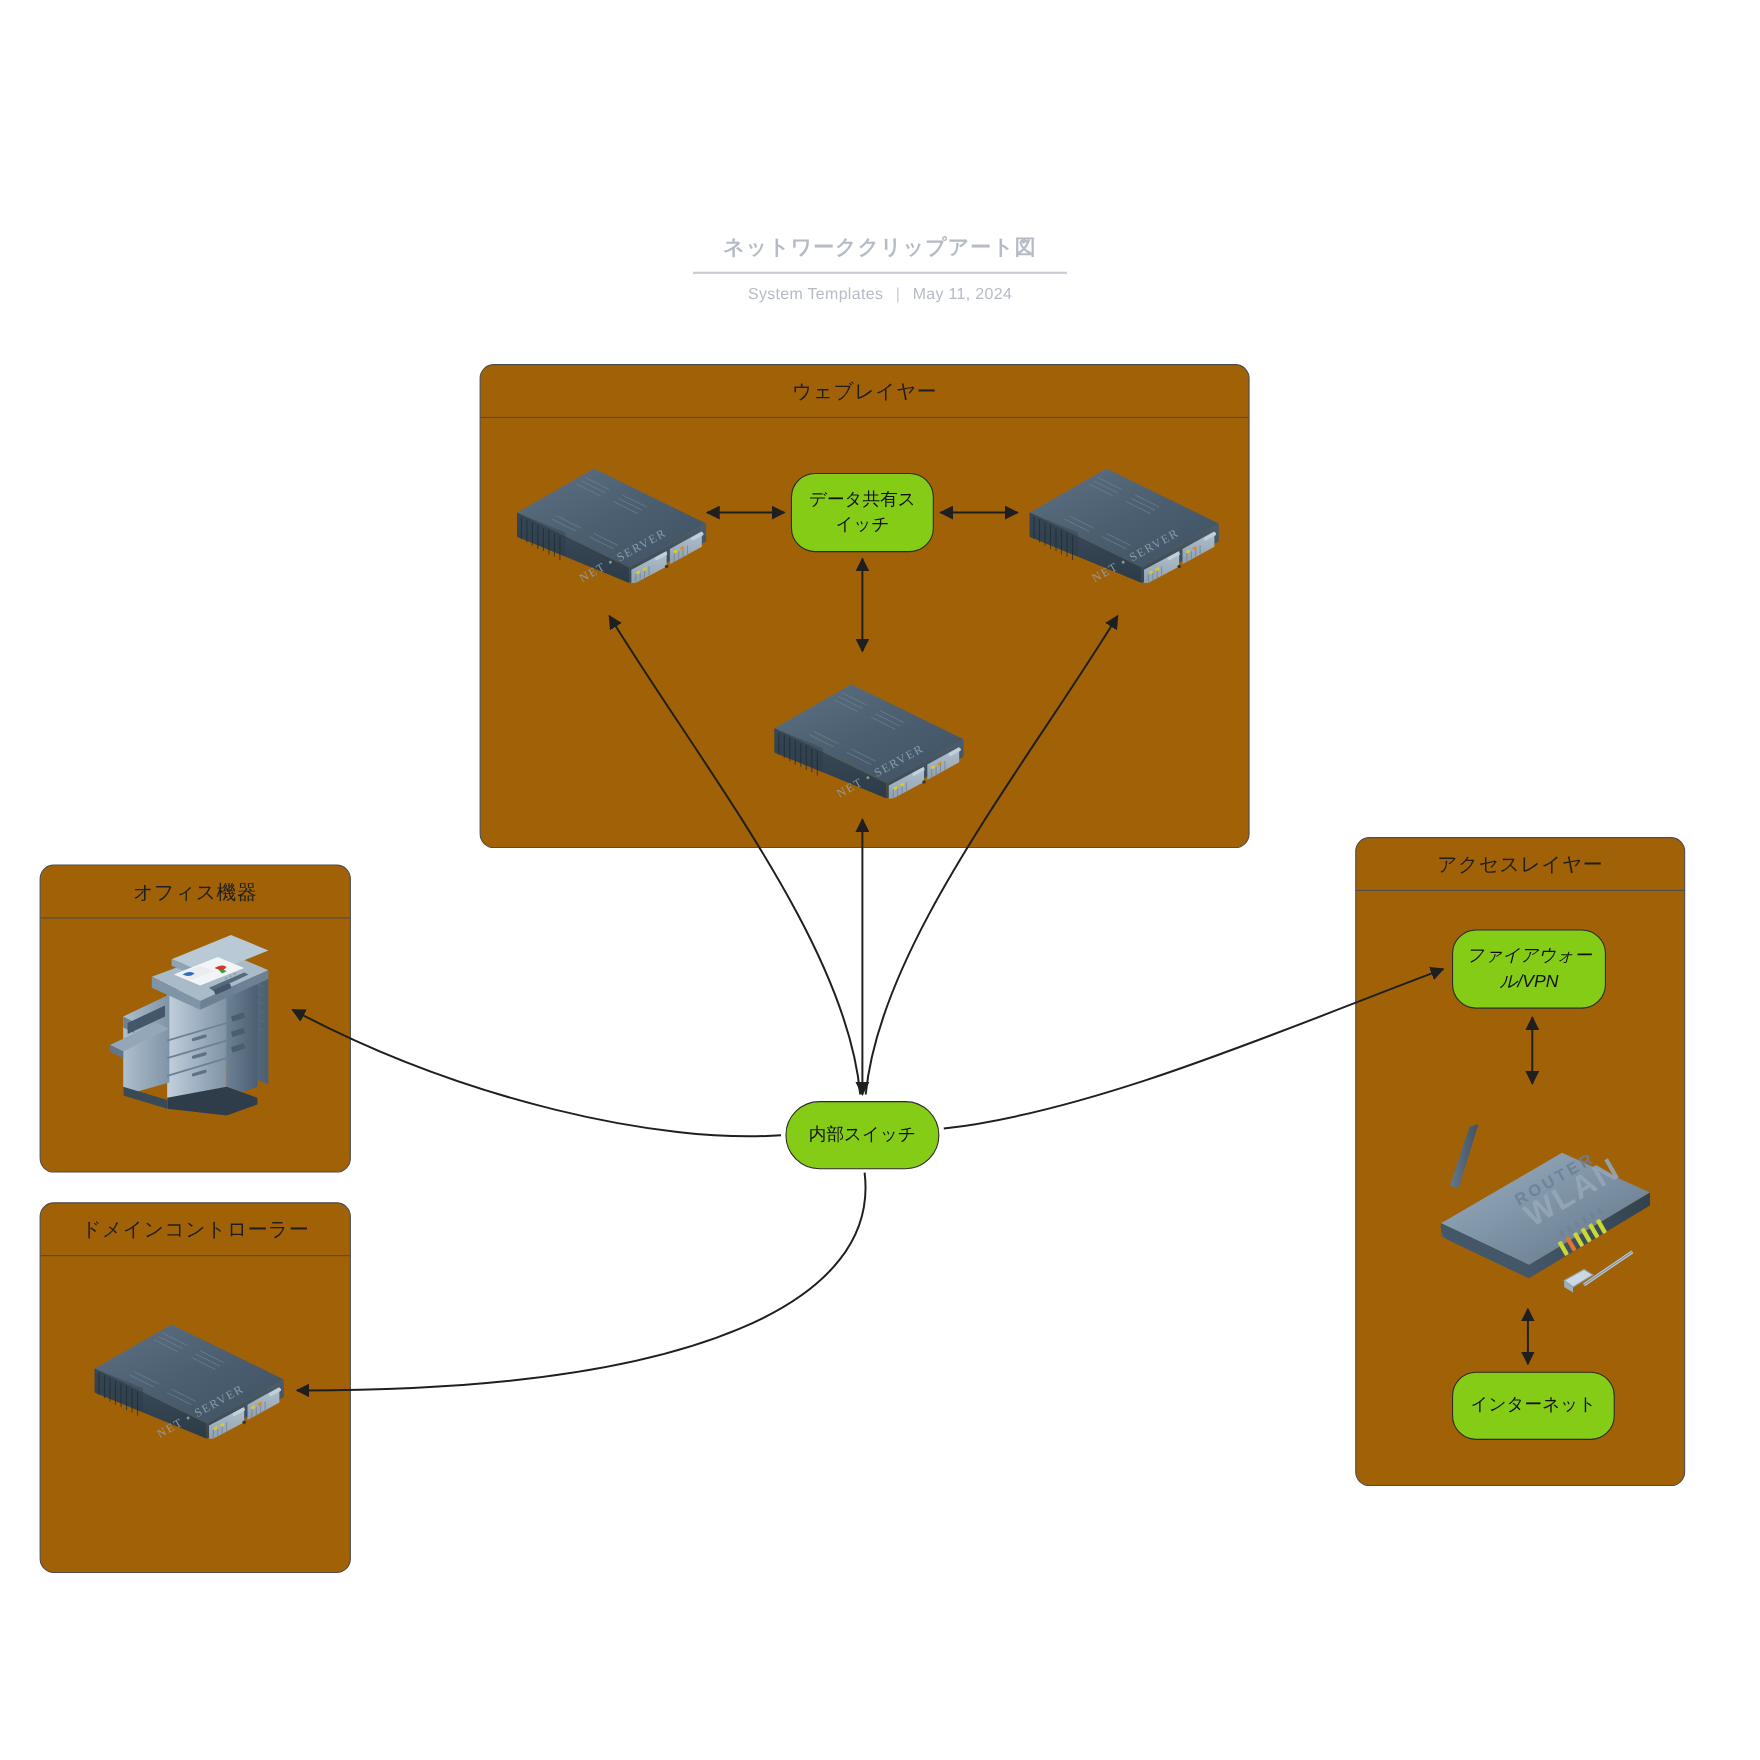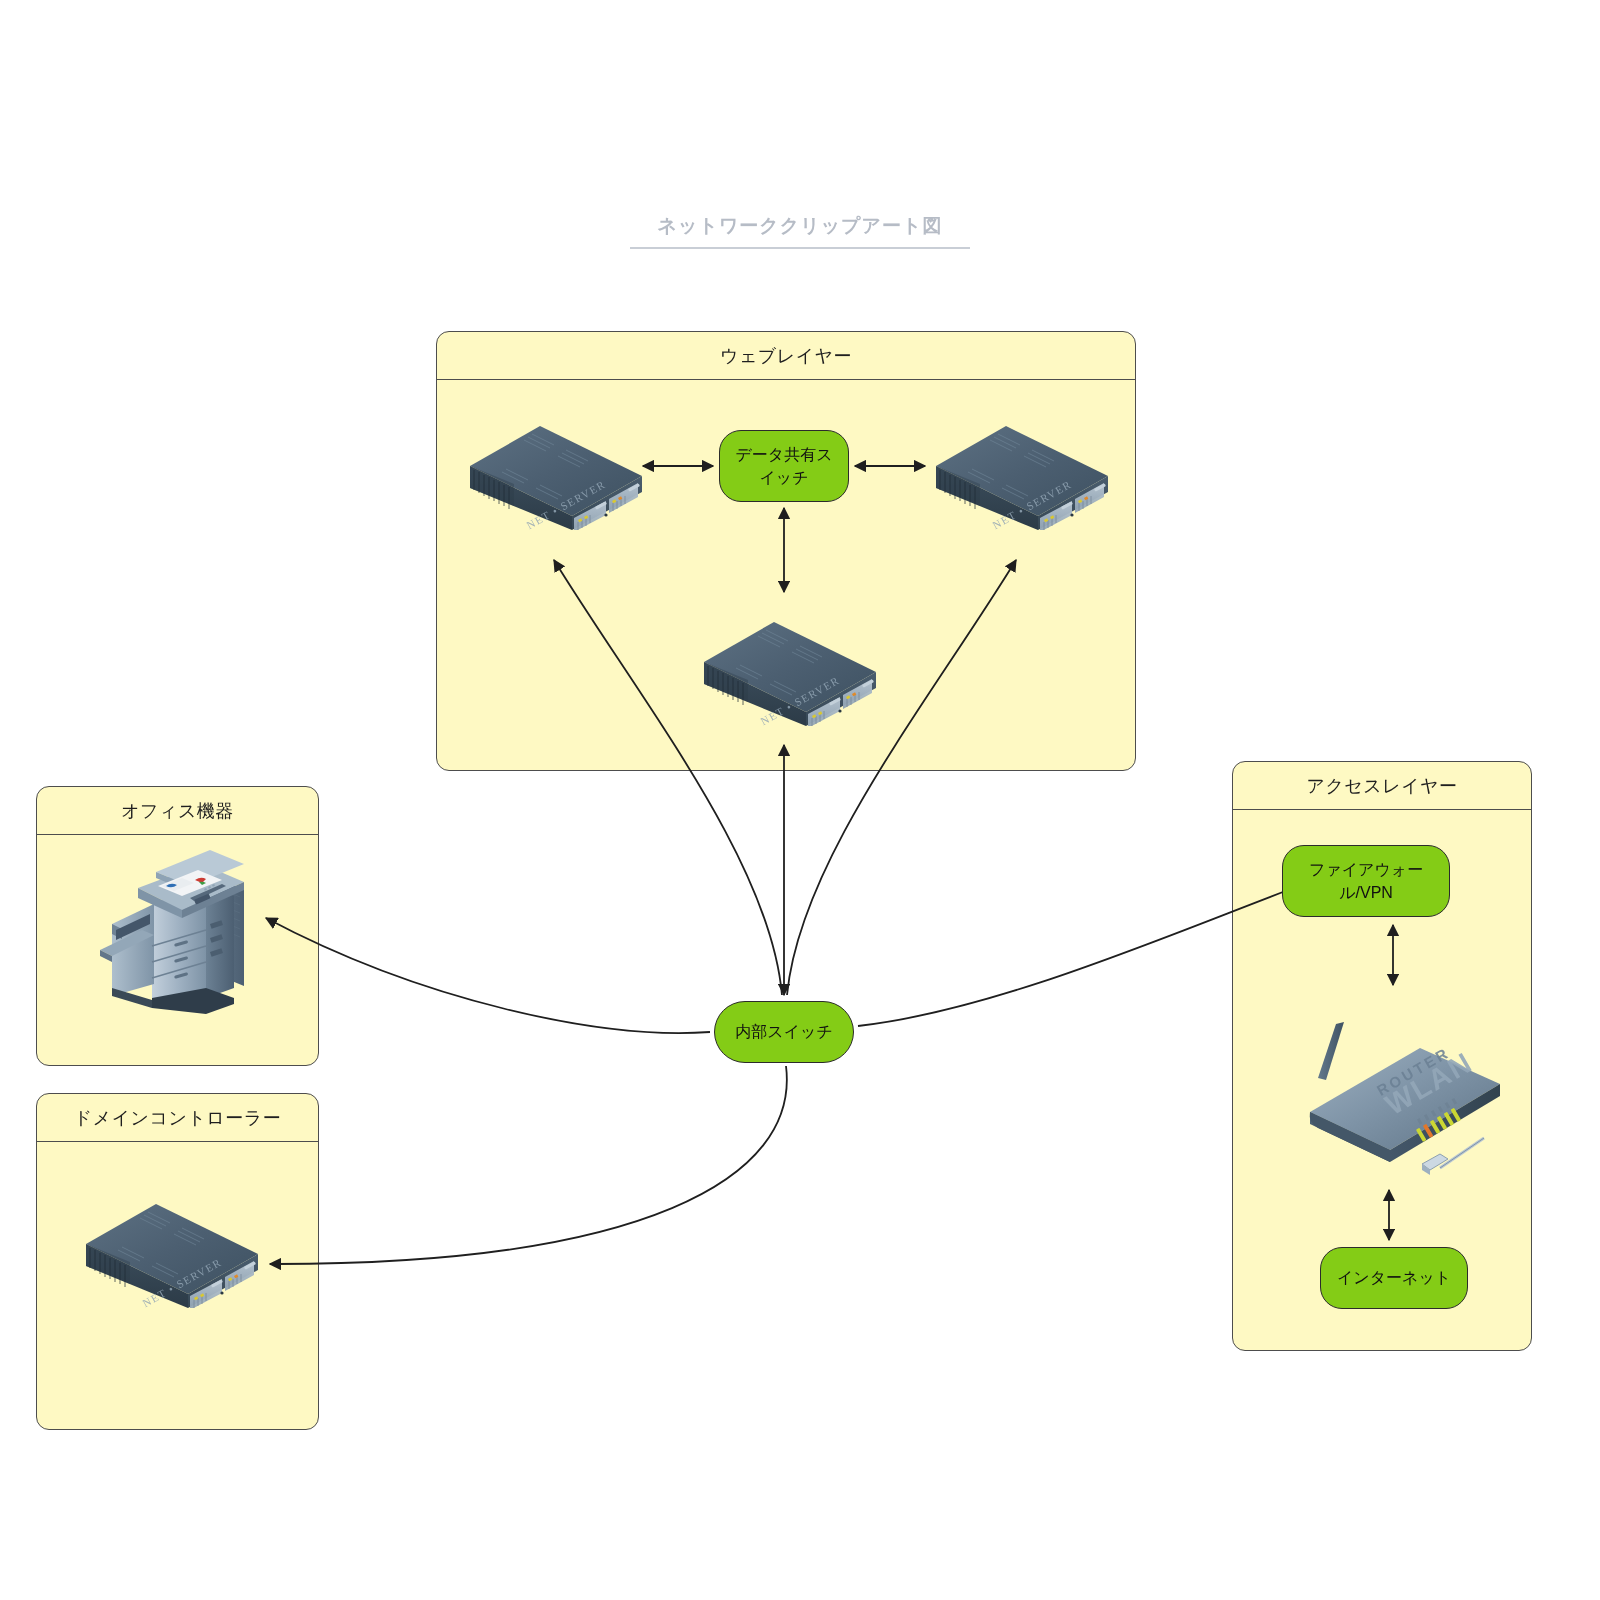--- a/index.html
+++ b/index.html
@@ -45,21 +45,21 @@
     padding: 0 7px;
     color: #c9ced6;
   }
 
   
   .group {
     position: absolute;
     box-sizing: border-box;
     border: 1.6px solid #4d4d4d;
     border-radius: 13px;
-    background: #fef9c3;
+    background: #a16207;
     text-align: center;
   }
   .group-header {
     box-sizing: border-box;
     height: 48px;
     border-bottom: 1.6px solid #4d4d4d;
     display: flex;
     align-items: center;
     justify-content: center;
     font-size: 18px;
@@ -88,21 +88,21 @@
     justify-content: center;
     text-align: center;
     font-size: 16px;
     color: #111111;
     line-height: 1.45;
     padding: 4px 8px;
     z-index: 6;
   }
   #node-data-switch { left: 719px;  top: 430px;  width: 130px; height: 72px; }
   #node-internal-switch { left: 714px; top: 1001px; width: 140px; height: 62px; border-radius: 31px; }
-  #node-firewall   { left: 1282px; top: 845px;  width: 168px; height: 72px; }
+  #node-firewall   { left: 1320px; top: 845px;  width: 140px; height: 72px; font-style: italic; }
   #node-internet   { left: 1320px; top: 1247px; width: 148px; height: 62px; }
 
   
   #links {
     position: absolute;
     left: 0; top: 0;
     width: 1600px; height: 1600px;
     pointer-events: none;
     z-index: 3;
   }
@@ -117,20 +117,25 @@
   #server-web-center { left: 696px;  top: 600px;  width: 188px; height: 126px; }
   #server-domain     { left: 78px;   top: 1182px; width: 188px; height: 126px; }
   #printer-office    { left: 94px;   top: 838px;  width: 166px; height: 178px; }
   #router-access     { left: 1288px; top: 1018px; width: 230px; height: 160px; }
 </style>
 </head>
 <body>
 
 <div id="header">
   <div id="page-title">ネットワーククリップアート図</div>
+  <div id="page-subtitle">
+    <span>System Templates</span>
+    <span class="subtitle-sep">|</span>
+    <span>May 11, 2024</span>
+  </div>
 </div>
 
 <svg id="links" viewBox="0 0 1600 1600">
   <defs>
     <marker id="arrow-end" viewBox="0 0 10 10" refX="9" refY="5" markerWidth="7" markerHeight="7" orient="auto-start-reverse">
       <path d="M 0 0 L 10 5 L 0 10 z" fill="#1f1f1f"></path>
     </marker>
     <marker id="arrow-start" viewBox="0 0 10 10" refX="9" refY="5" markerWidth="7" markerHeight="7" orient="auto-start-reverse">
       <path d="M 0 0 L 10 5 L 0 10 z" fill="#1f1f1f"></path>
     </marker>

